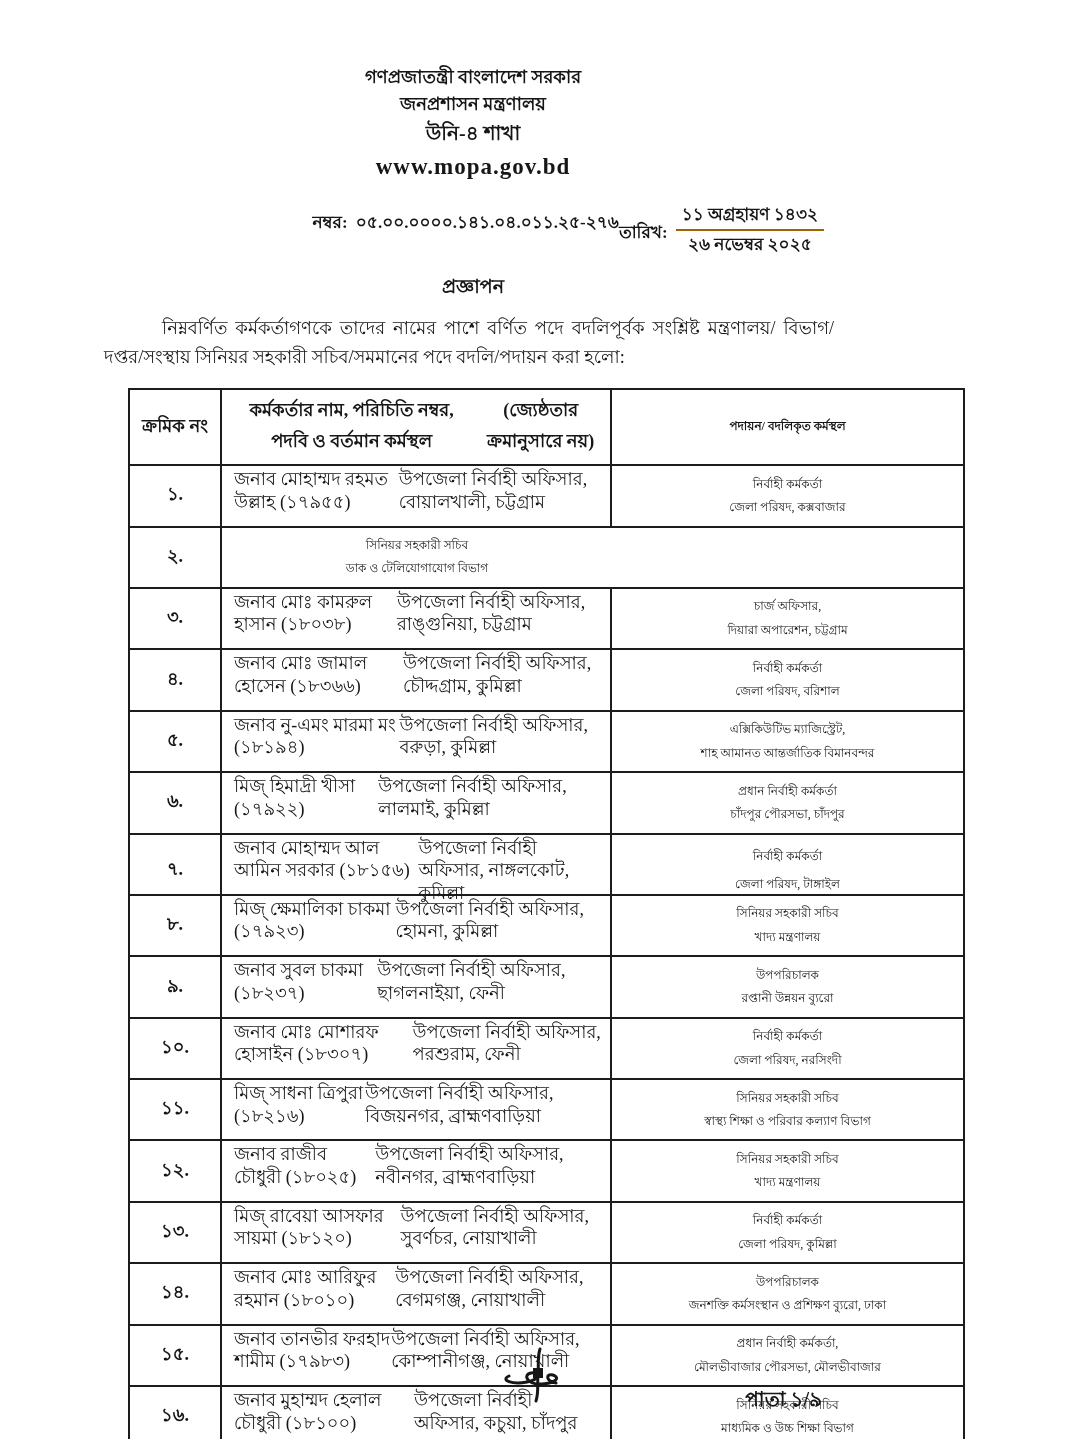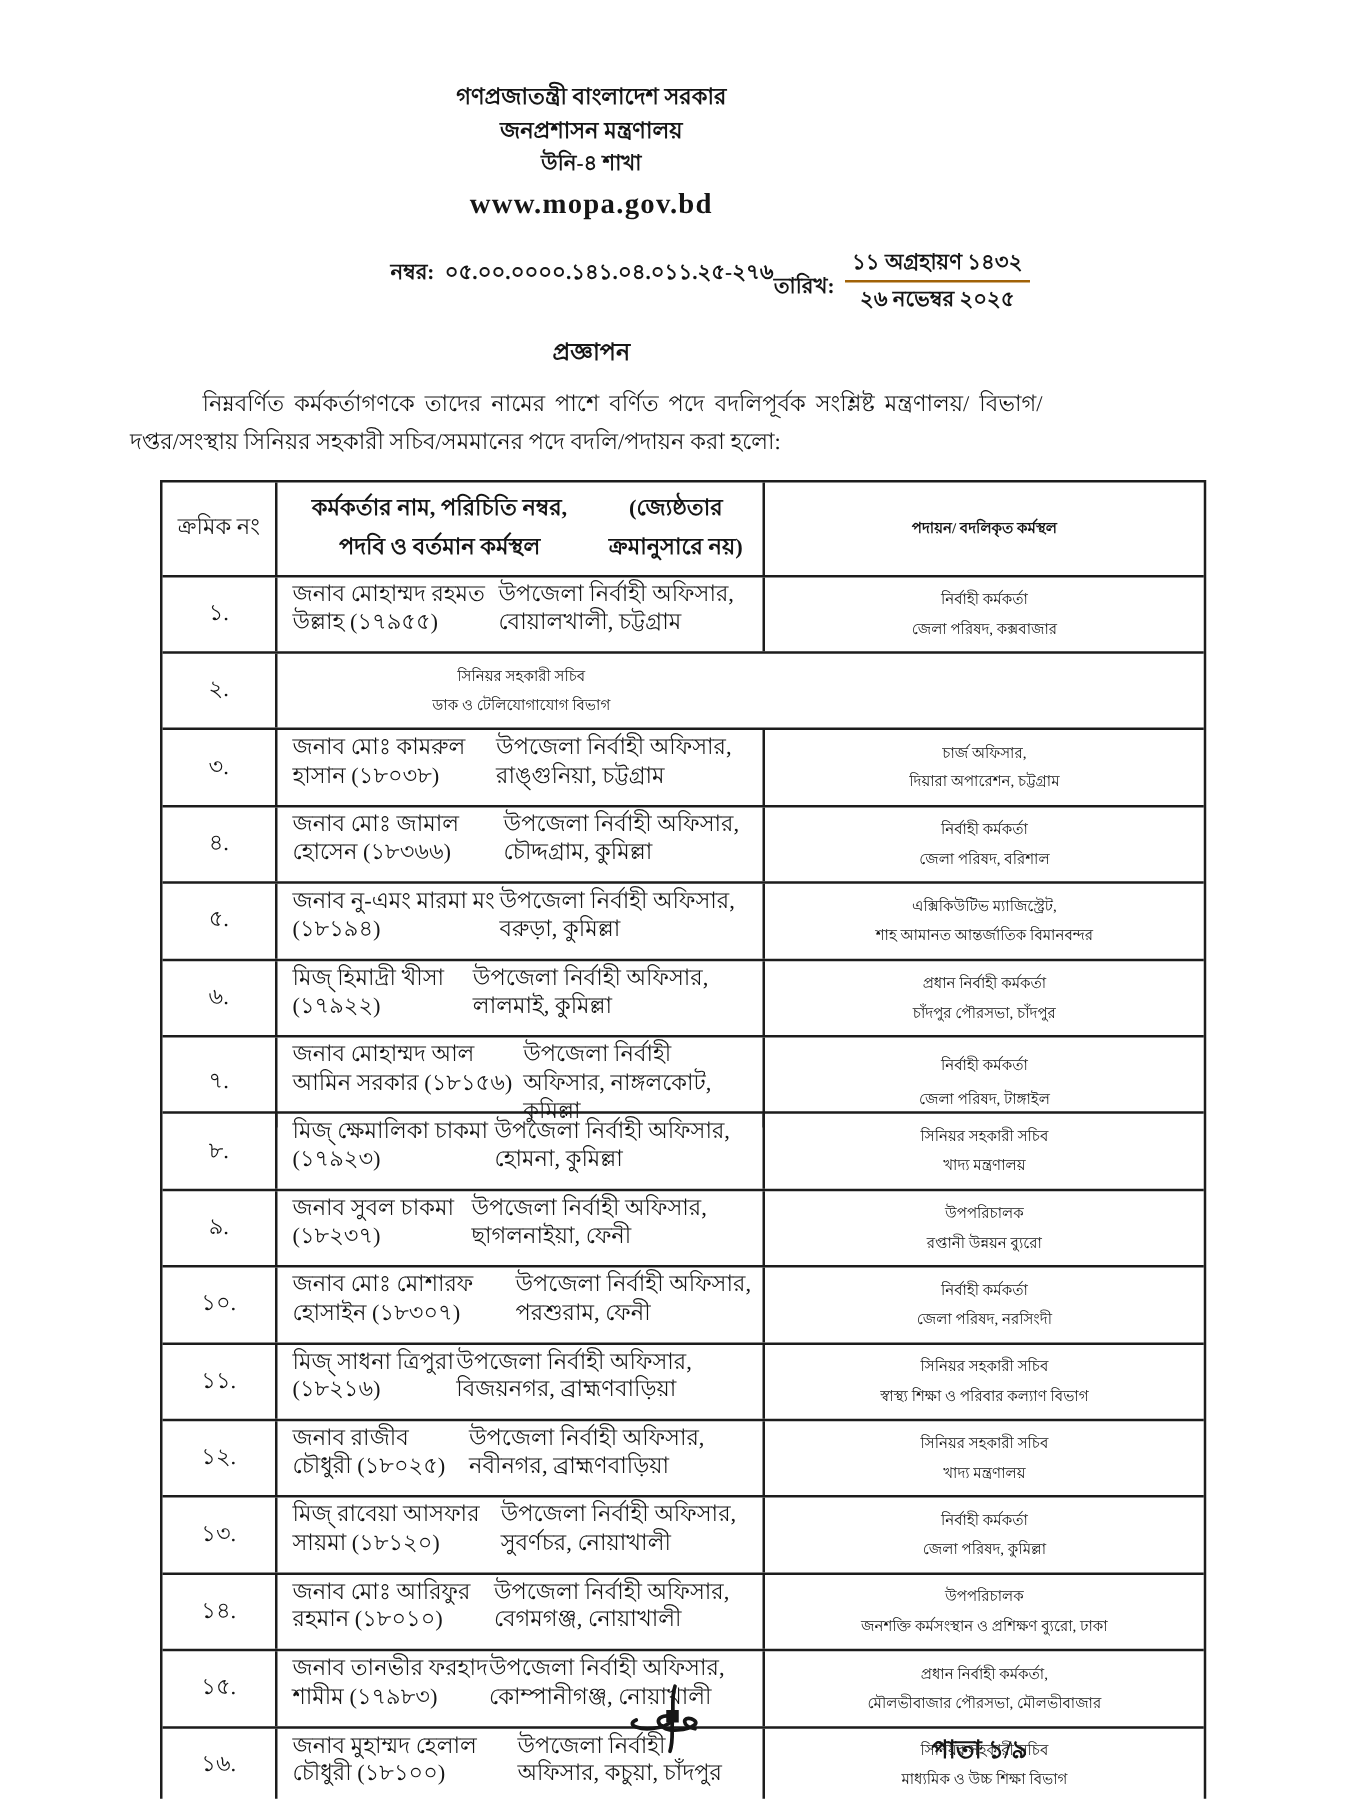--- a/index.html
+++ b/index.html
@@ -9,21 +9,21 @@
     color:#161616;
     font-family:"Liberation Serif","DejaVu Serif",serif;
     -webkit-font-smoothing:antialiased;
     overflow:hidden;
   }
   .page{position:relative;width:946px;height:1439px;background:#ffffff;}
 
   
   .letterhead{padding-top:64px;text-align:center;line-height:1.5;}
   .lh-line{font-size:18px;font-weight:bold;}
-  .lh-section{font-size:17px;font-weight:bold;}
+  .lh-section{font-size:20px;font-weight:bold;}
   .lh-site{font-size:23px;font-weight:bold;letter-spacing:1px;margin-top:2px;}
 
   
   .meta-row{
     display:flex;justify-content:flex-end;align-items:flex-start;
     padding:16px 122px 0 133px;
   }
   .memo{font-size:17px;font-weight:bold;white-space:nowrap;padding-top:8px;}
   .memo .lbl{margin-right:4px;}
   .dateblock{display:flex;align-items:center;gap:8px;}
@@ -50,21 +50,21 @@
   .trow,.thead{
     display:grid;
     grid-template-columns:92px 390px 1fr;
     border-bottom:2px solid #1c1c1c;
   }
   .thead{min-height:64px;font-weight:bold;}
   .trow{height:59.4px;}
   .trow:last-child{border-bottom:none;}
   .cell{border-right:2px solid #1c1c1c;box-sizing:border-box;}
   .cell:last-child{border-right:none;}
-  .c-sl{display:flex;align-items:center;justify-content:center;font-size:18px;font-weight:normal;}
+  .c-sl{display:flex;align-items:center;justify-content:center;font-size:18px;font-weight:bold;}
   .c-officer{
     display:flex;flex-direction:row;justify-content:space-evenly;
     padding:2px 8px 2px 12px;font-size:18px;
   }
   .c-post{
     display:flex;flex-direction:column;justify-content:space-evenly;
     text-align:center;padding:2px 6px;font-size:12px;
   }
   .thead .c-sl{font-size:18px;}
   .thead .c-officer{align-items:center;text-align:center;justify-content:center;gap:6px;padding:6px 8px;}

